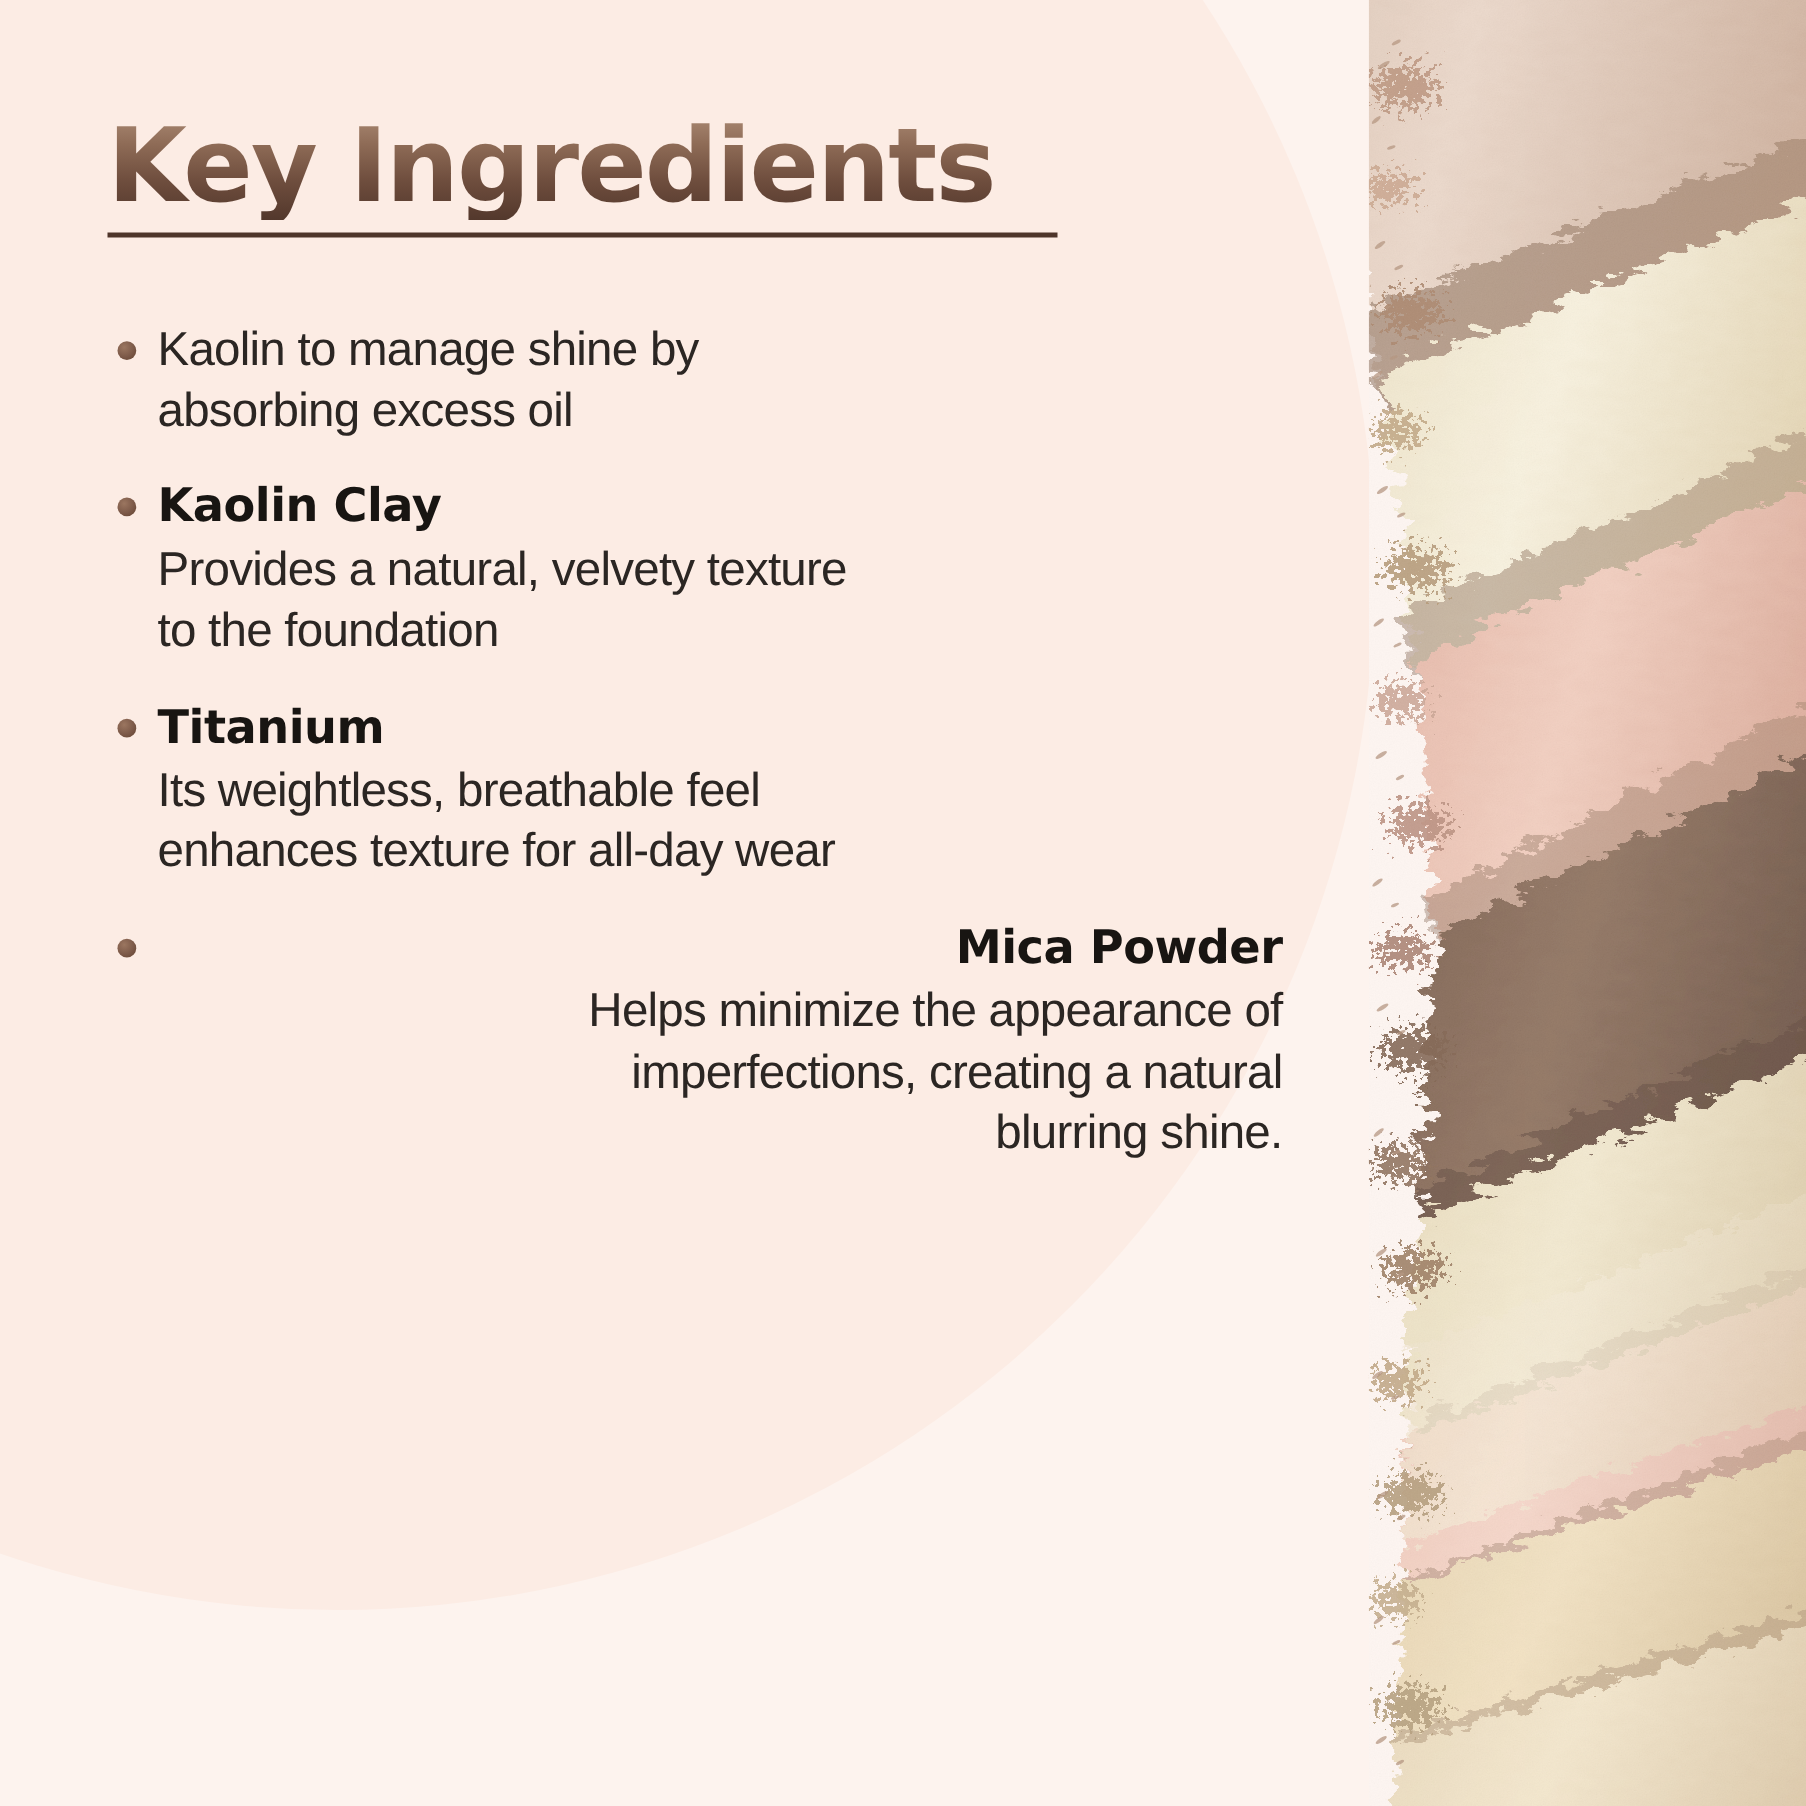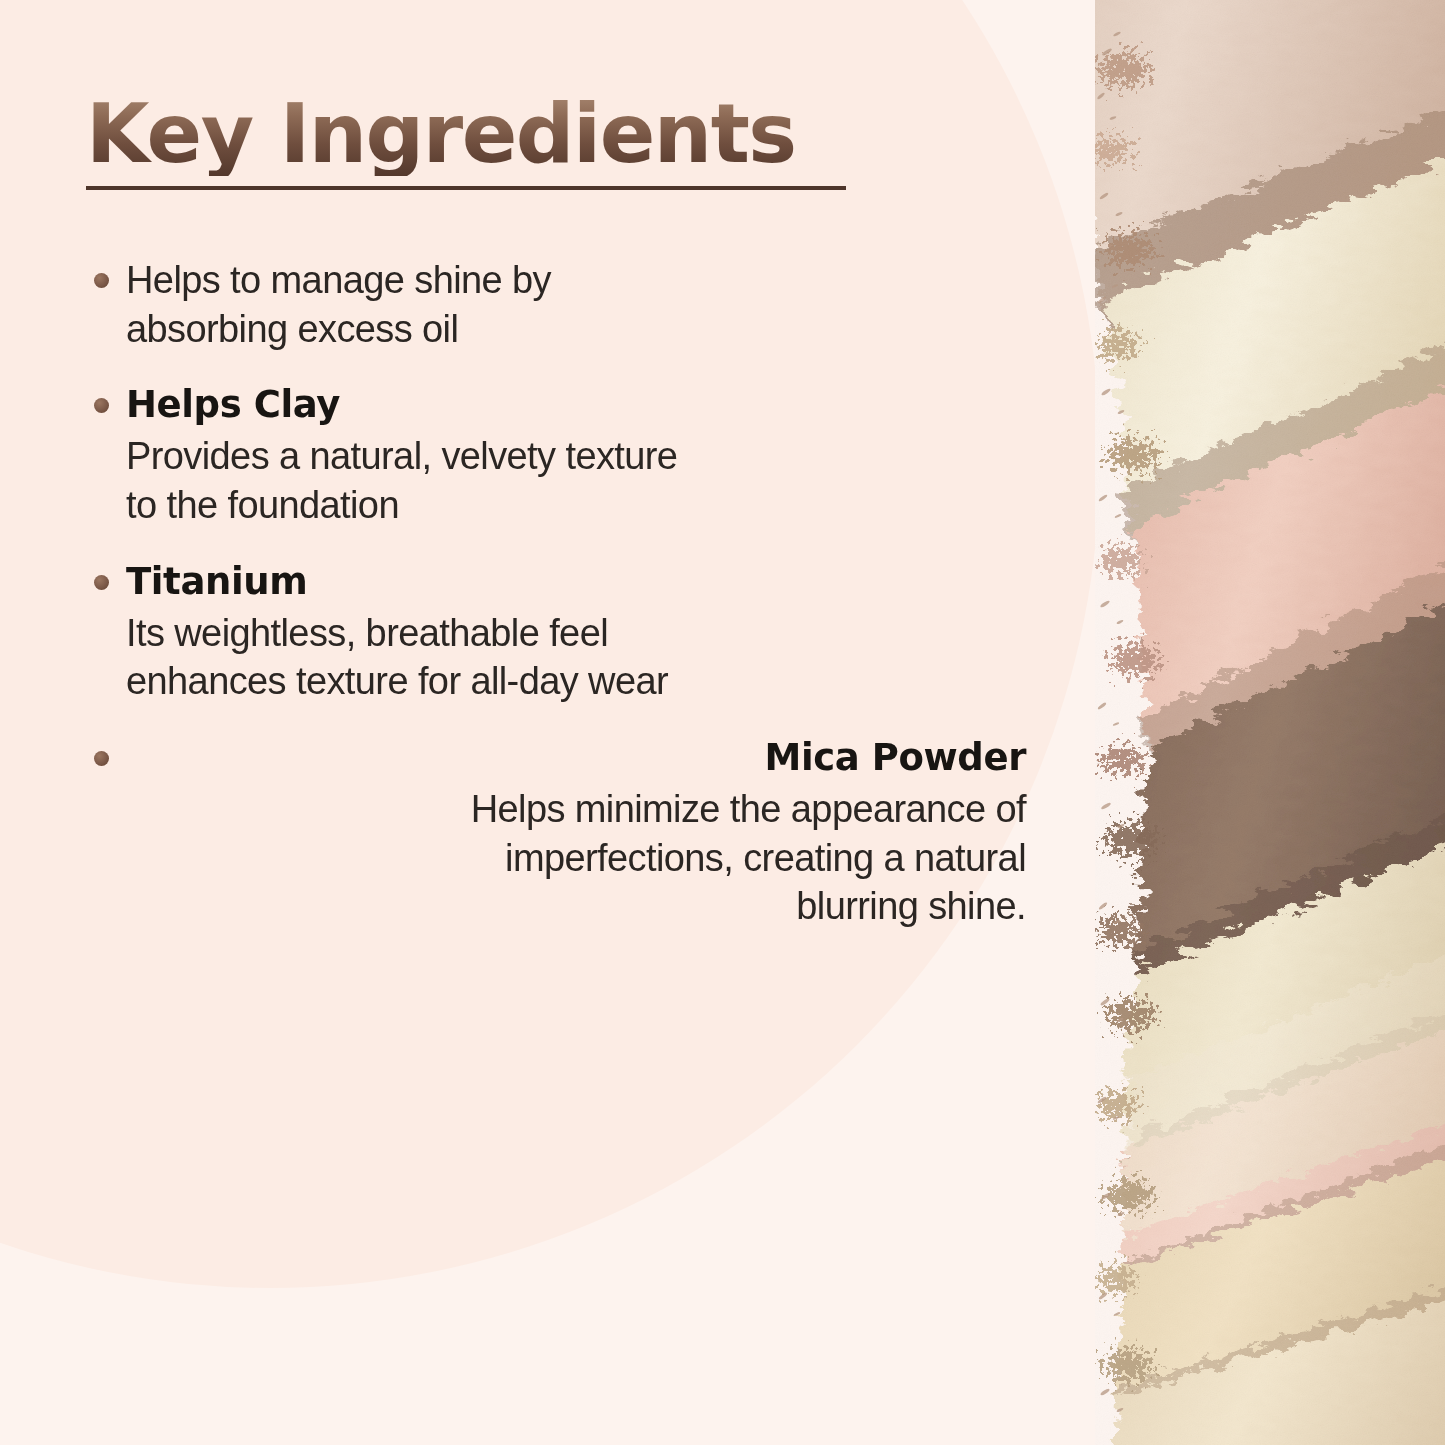--- a/index.html
+++ b/index.html
@@ -146,27 +146,27 @@
     <div class="title-wrap">
       <h1 class="title">Key Ingredients</h1>
     </div>
     <div class="title-rule"></div>
 
     <div class="bullets">
 
 
       <div class="bullet-item">
         <span class="bullet-dot"></span>
-        <div class="bullet-desc">Helps to manage shine by
+        <div class="bullet-desc">Kaolin to manage shine by
 absorbing excess oil</div>
       </div>
 
       <div class="bullet-item">
         <span class="bullet-dot"></span>
-        <div class="bullet-title">Helps Clay</div>
+        <div class="bullet-title">Kaolin Clay</div>
         <div class="bullet-desc">Provides a natural, velvety texture
 to the foundation</div>
       </div>
 
       <div class="bullet-item">
         <span class="bullet-dot"></span>
         <div class="bullet-title">Titanium</div>
         <div class="bullet-desc">Its weightless, breathable feel
 enhances texture for all-day wear</div>
       </div>

